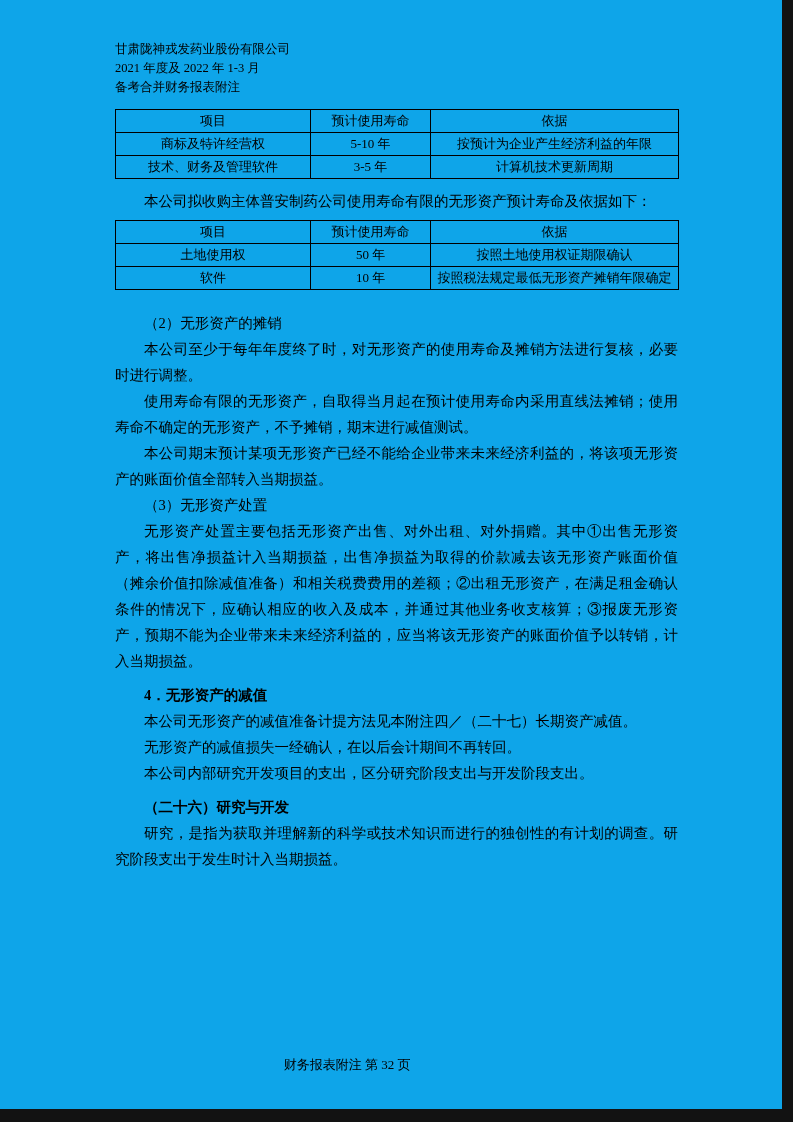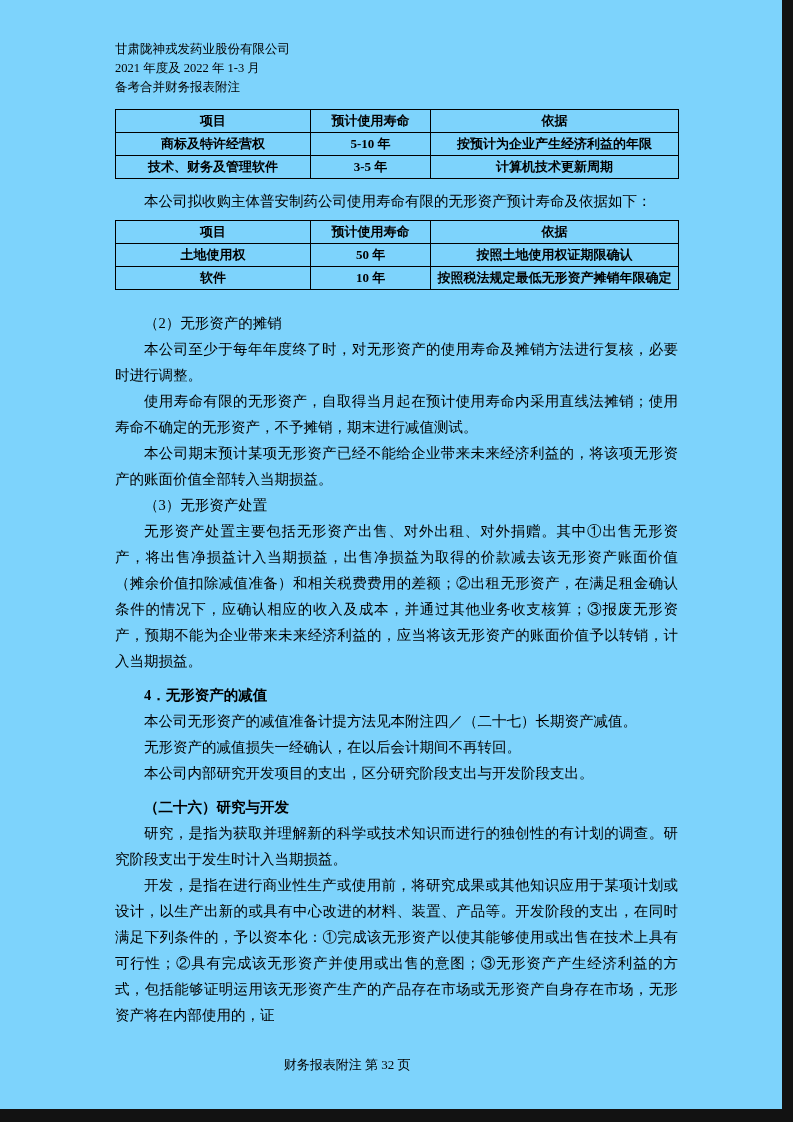--- a/index.html
+++ b/index.html
@@ -4,41 +4,41 @@
 <style>
   html, body { margin: 0; padding: 0; }
   body {
     width: 793px; height: 1122px;
     background: #ffffff;
     position: relative;
     overflow: hidden;
     font-family: "Liberation Serif", "DejaVu Serif", serif;
     color: #000;
   }
-  .page { position: absolute; inset: 0; background: #7dd3fc; }
+  .page { position: absolute; inset: 0; background: #0ea5e9; }
   .scan-edge-right  { position: absolute; top: 0; right: 0; width: 11px; height: 1122px; background: #121212; }
   .scan-edge-bottom { position: absolute; left: 0; bottom: 0; width: 793px; height: 13px; background: #121212; }
 
   .content { position: absolute; top: 40px; left: 115px; width: 563px; }
 
   .doc-header { font-size: 12.5px; line-height: 19px; }
   .doc-header div { white-space: nowrap; }
 
   table {
     border-collapse: collapse;
     width: 100%;
     table-layout: fixed;
     font-size: 13px;
   }
   table.first { margin-top: 12px; }
   table.second { margin-top: 5px; }
   col.c1 { width: 195px; } col.c2 { width: 120px; } col.c3 { width: 248px; }
   th, td {
     border: 1px solid #000;
-    font-weight: bold;
+    font-weight: normal;
     padding: 2px 4px;
     line-height: 18px;
     overflow: hidden;
     white-space: nowrap;
   }
   th { text-align: center; }
   td { text-align: center; }
   td.center { text-align: center; }
 
   .para {
@@ -135,21 +135,20 @@
         <div class="para">使用寿命有限的无形资产，自取得当月起在预计使用寿命内采用直线法摊销；使用寿命不确定的无形资产，不予摊销，期末进行减值测试。</div>
         <div class="para">本公司期末预计某项无形资产已经不能给企业带来未来经济利益的，将该项无形资产的账面价值全部转入当期损益。</div>
         <div class="para">（3）无形资产处置</div>
         <div class="para">无形资产处置主要包括无形资产出售、对外出租、对外捐赠。其中①出售无形资产，将出售净损益计入当期损益，出售净损益为取得的价款减去该无形资产账面价值（摊余价值扣除减值准备）和相关税费费用的差额；②出租无形资产，在满足租金确认条件的情况下，应确认相应的收入及成本，并通过其他业务收支核算；③报废无形资产，预期不能为企业带来未来经济利益的，应当将该无形资产的账面价值予以转销，计入当期损益。</div>
         <div class="para bold space-before">4．无形资产的减值</div>
         <div class="para">本公司无形资产的减值准备计提方法见本附注四／（二十七）长期资产减值。</div>
         <div class="para">无形资产的减值损失一经确认，在以后会计期间不再转回。</div>
         <div class="para">本公司内部研究开发项目的支出，区分研究阶段支出与开发阶段支出。</div>
         <div class="para bold space-before">（二十六）研究与开发</div>
         <div class="para">研究，是指为获取并理解新的科学或技术知识而进行的独创性的有计划的调查。研究阶段支出于发生时计入当期损益。</div>
-        <div class="para">开发，是指在进行商业性生产或使用前，将研究成果或其他知识应用于某项计划或设计，以生产出新的或具有中心改进的材料、装置、产品等。开发阶段的支出，在同时满足下列条件的，予以资本化：①完成该无形资产以使其能够使用或出售在技术上具有可行性；②具有完成该无形资产并使用或出售的意图；③无形资产产生经济利益的方式，包括能够证明运用该无形资产生产的产品存在市场或无形资产自身存在市场，无形资产将在内部使用的，证</div>
       </div>
 
   </div>
 
   <div class="footer">财务报表附注 第 32 页</div>
 
   <div class="scan-edge-right"></div>
   <div class="scan-edge-bottom"></div>
 
 </div>

